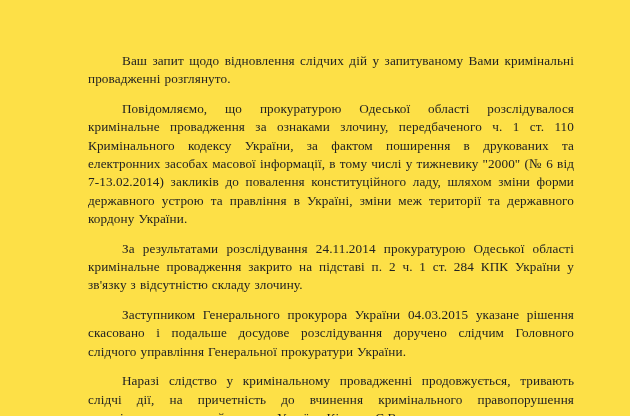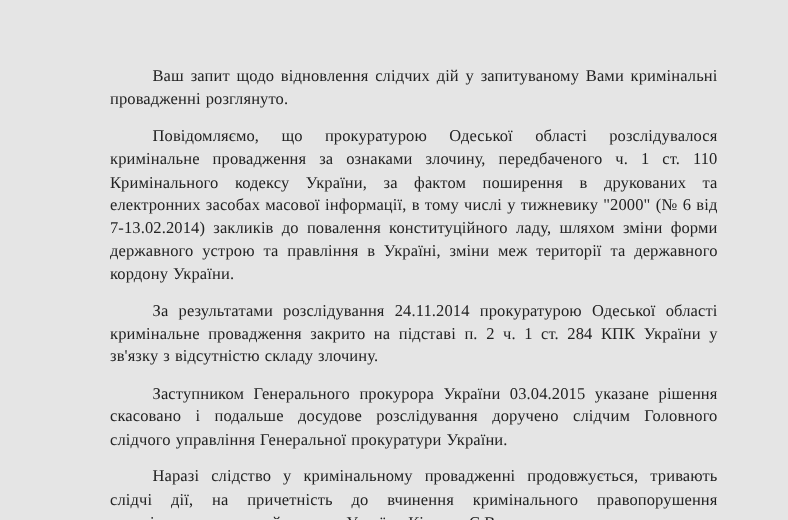--- a/index.html
+++ b/index.html
@@ -11,21 +11,21 @@
     height: 416px;
     background: #ffffff;
     font-family: "Liberation Serif", "DejaVu Serif", serif;
     color: #1a1a1a;
     overflow: hidden;
   }
   .page {
     position: relative;
     width: 630px;
     height: 416px;
-    background: #e5e5e5;
+    background: #fde047;
     box-sizing: border-box;
     padding: 52px 56px 0 88px;
   }
   .doc-body {
     width: 486px;
   }
   .para {
     margin: 0 0 11px 0;
     text-align: justify;
     text-indent: 34px;
@@ -40,17 +40,17 @@
   }
 </style>
 </head>
 <body>
 
 <div class="page">
   <div class="doc-body">
     <p class="para">Ваш запит щодо відновлення слідчих дій у запитуваному Вами кримінальні провадженні розглянуто.</p>
     <p class="para">Повідомляємо, що прокуратурою Одеської області розслідувалося кримінальне провадження за ознаками злочину, передбаченого ч. 1 ст. 110 Кримінального кодексу України, за фактом поширення в друкованих та електронних засобах масової інформації, в тому числі у тижневику "2000" (№ 6 від 7-13.02.2014) закликів до повалення конституційного ладу, шляхом зміни форми державного устрою та правління в Україні, зміни меж території та державного кордону України.</p>
     <p class="para">За результатами розслідування 24.11.2014 прокуратурою Одеської області кримінальне провадження закрито на підставі п. 2 ч. 1 ст. 284 КПК України у зв'язку з відсутністю складу злочину.</p>
-    <p class="para">Заступником Генерального прокурора України 03.04.2015 указане рішення скасовано і подальше досудове розслідування доручено слідчим Головного слідчого управління Генеральної прокуратури України.</p>
+    <p class="para">Заступником Генерального прокурора України 04.03.2015 указане рішення скасовано і подальше досудове розслідування доручено слідчим Головного слідчого управління Генеральної прокуратури України.</p>
     <p class="para">Наразі слідство у кримінальному провадженні продовжується, тривають слідчі дії, на причетність до вчинення кримінального правопорушення перевіряється народний депутат України Ківалов С.В.</p>
 
   </div>
 </div>
 
 </body></html>

